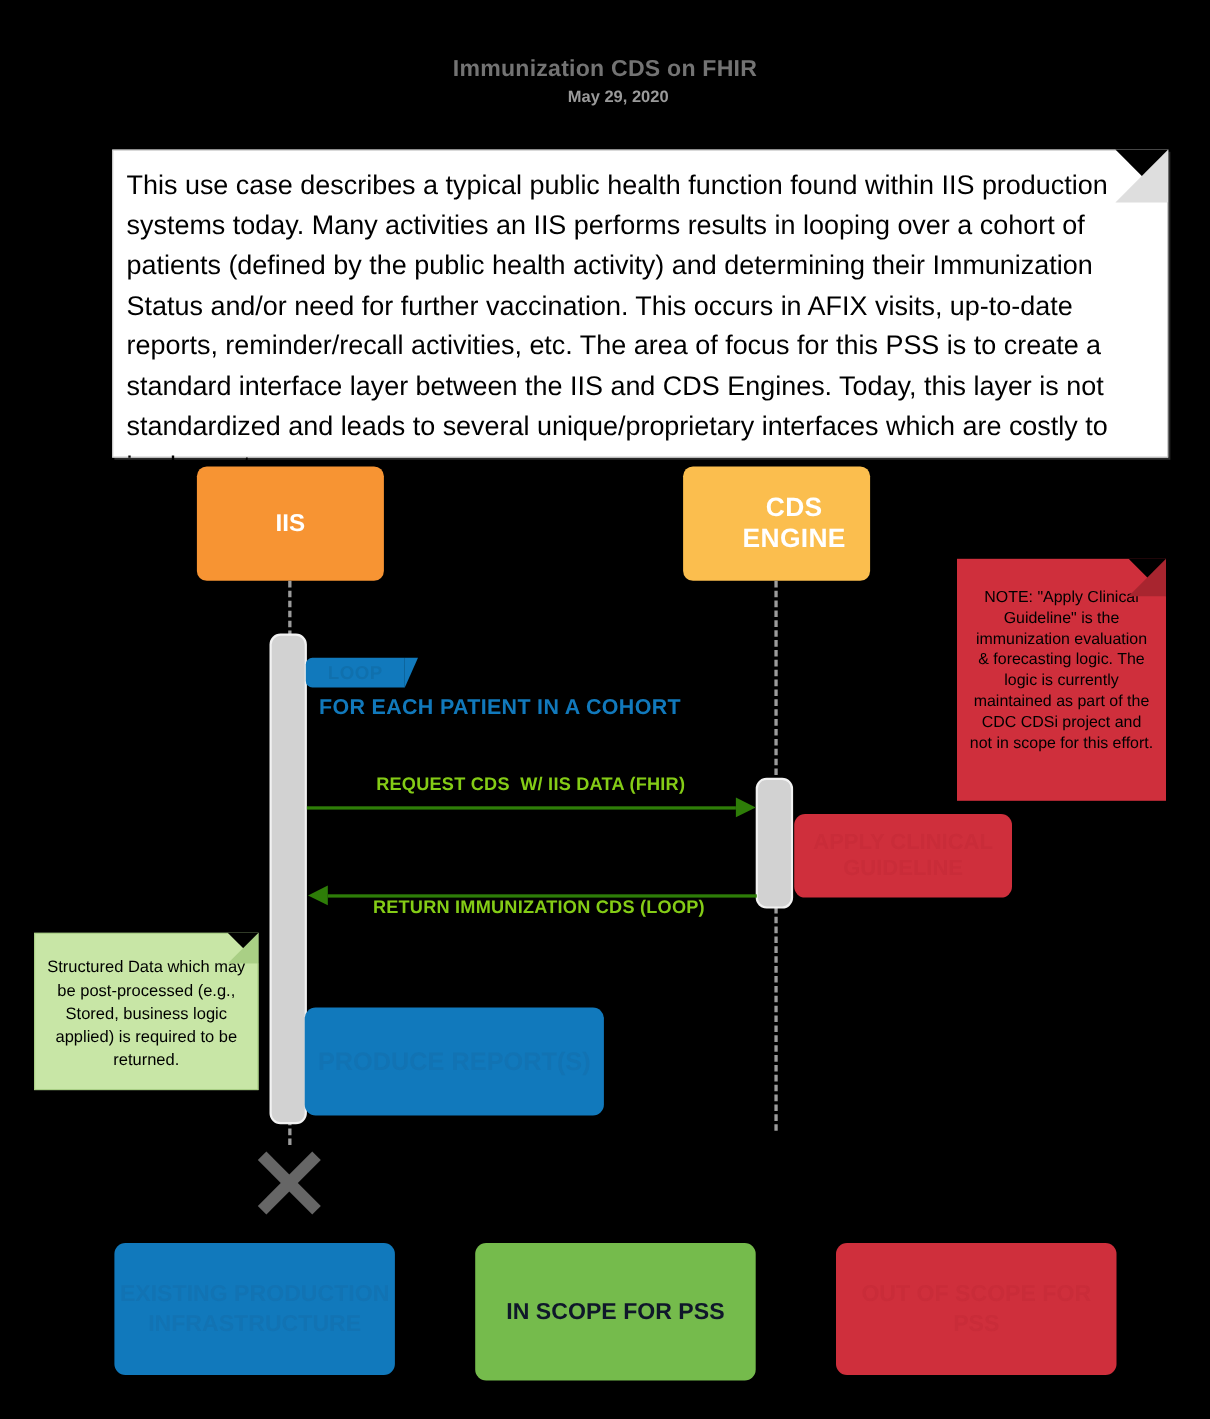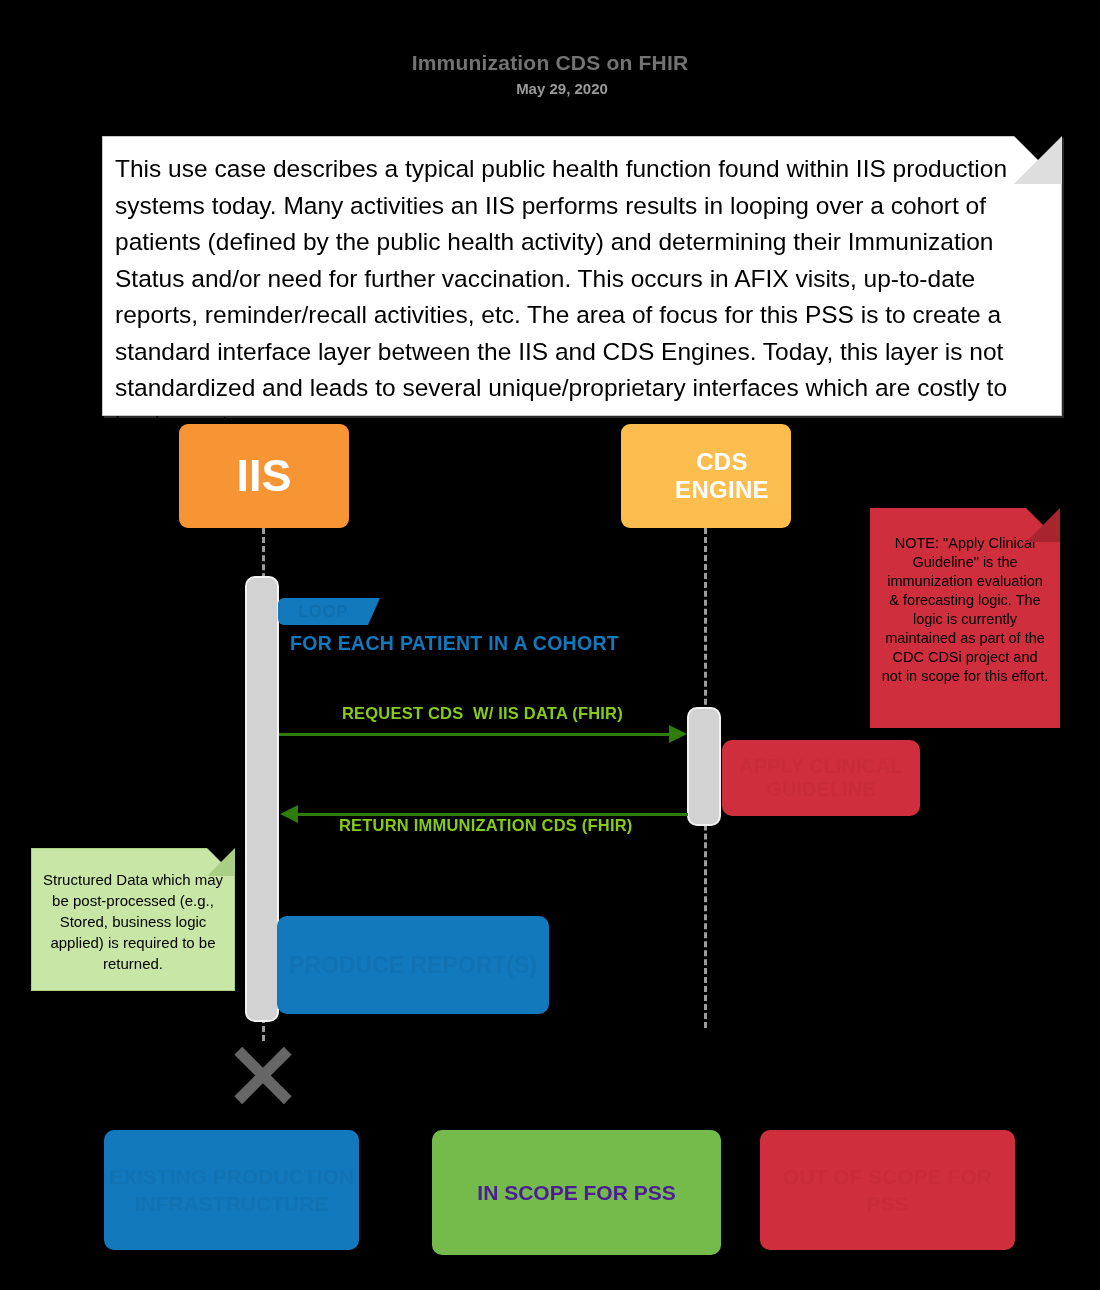--- a/index.html
+++ b/index.html
@@ -72,21 +72,21 @@
     color: #ffffff;
     font-weight: bold;
     display: flex;
     align-items: center;
     justify-content: center;
     text-align: center;
   }
   #head-iis {
     left: 179px; top: 424px; width: 170px; height: 104px;
     background: #F79433;
-    font-size: 45px;
+    font-size: 22px;
   }
   #head-cds {
     left: 621px; top: 424px; width: 170px; height: 104px;
     background: #FBBE4E;
     font-size: 24px;
     letter-spacing: 0.3px;
     padding-left: 32px;
   }
   .lifeline-dash {
     position: absolute;
@@ -267,22 +267,22 @@
     text-align: center;
     font-weight: bold;
     font-size: 21px;
     line-height: 1.3;
   }
   #legend-existing {
     left: 104px; top: 1130px; width: 255px; height: 120px;
     background: #1179BC; color: #1273B3;
   }
   #legend-inscope {
-    left: 432px; top: 1130px; width: 289px; height: 125px;
-    background: #75BB4C; color: #4c1d95; justify-content: center;
+    left: 432px; top: 1130px; width: 255px; height: 125px;
+    background: #75BB4C; color: #0f172a; justify-content: center;
   }
   #legend-outscope {
     left: 760px; top: 1130px; width: 255px; height: 120px;
     background: #CF2F3C; color: #C92C39;
   }
 </style>
 </head>
 <body>
 
 <div id="canvas">
@@ -315,21 +315,21 @@
     <span>LOOP</span>
   </div>
   <div id="loop-label">FOR EACH PATIENT IN A COHORT</div>
 
   <div class="msg-label" id="msg1-label">REQUEST CDS  W/ IIS DATA (FHIR)</div>
   <div class="msg-line" id="msg1-line"></div>
   <div class="arrow-head arrow-right" id="msg1-arrow"></div>
 
   <div class="msg-line" id="msg2-line"></div>
   <div class="arrow-head arrow-left" id="msg2-arrow"></div>
-  <div class="msg-label" id="msg2-label">RETURN IMMUNIZATION CDS (FHIR)</div>
+  <div class="msg-label" id="msg2-label">RETURN IMMUNIZATION CDS (LOOP)</div>
 
   <div class="proc-bar" id="bar-apply">
     <span>APPLY CLINICAL GUIDELINE</span>
   </div>
   <div class="proc-bar" id="bar-produce">
     <span>PRODUCE REPORT(S)</span>
   </div>
 
   <div id="note-red">
     <div class="fold"></div>

